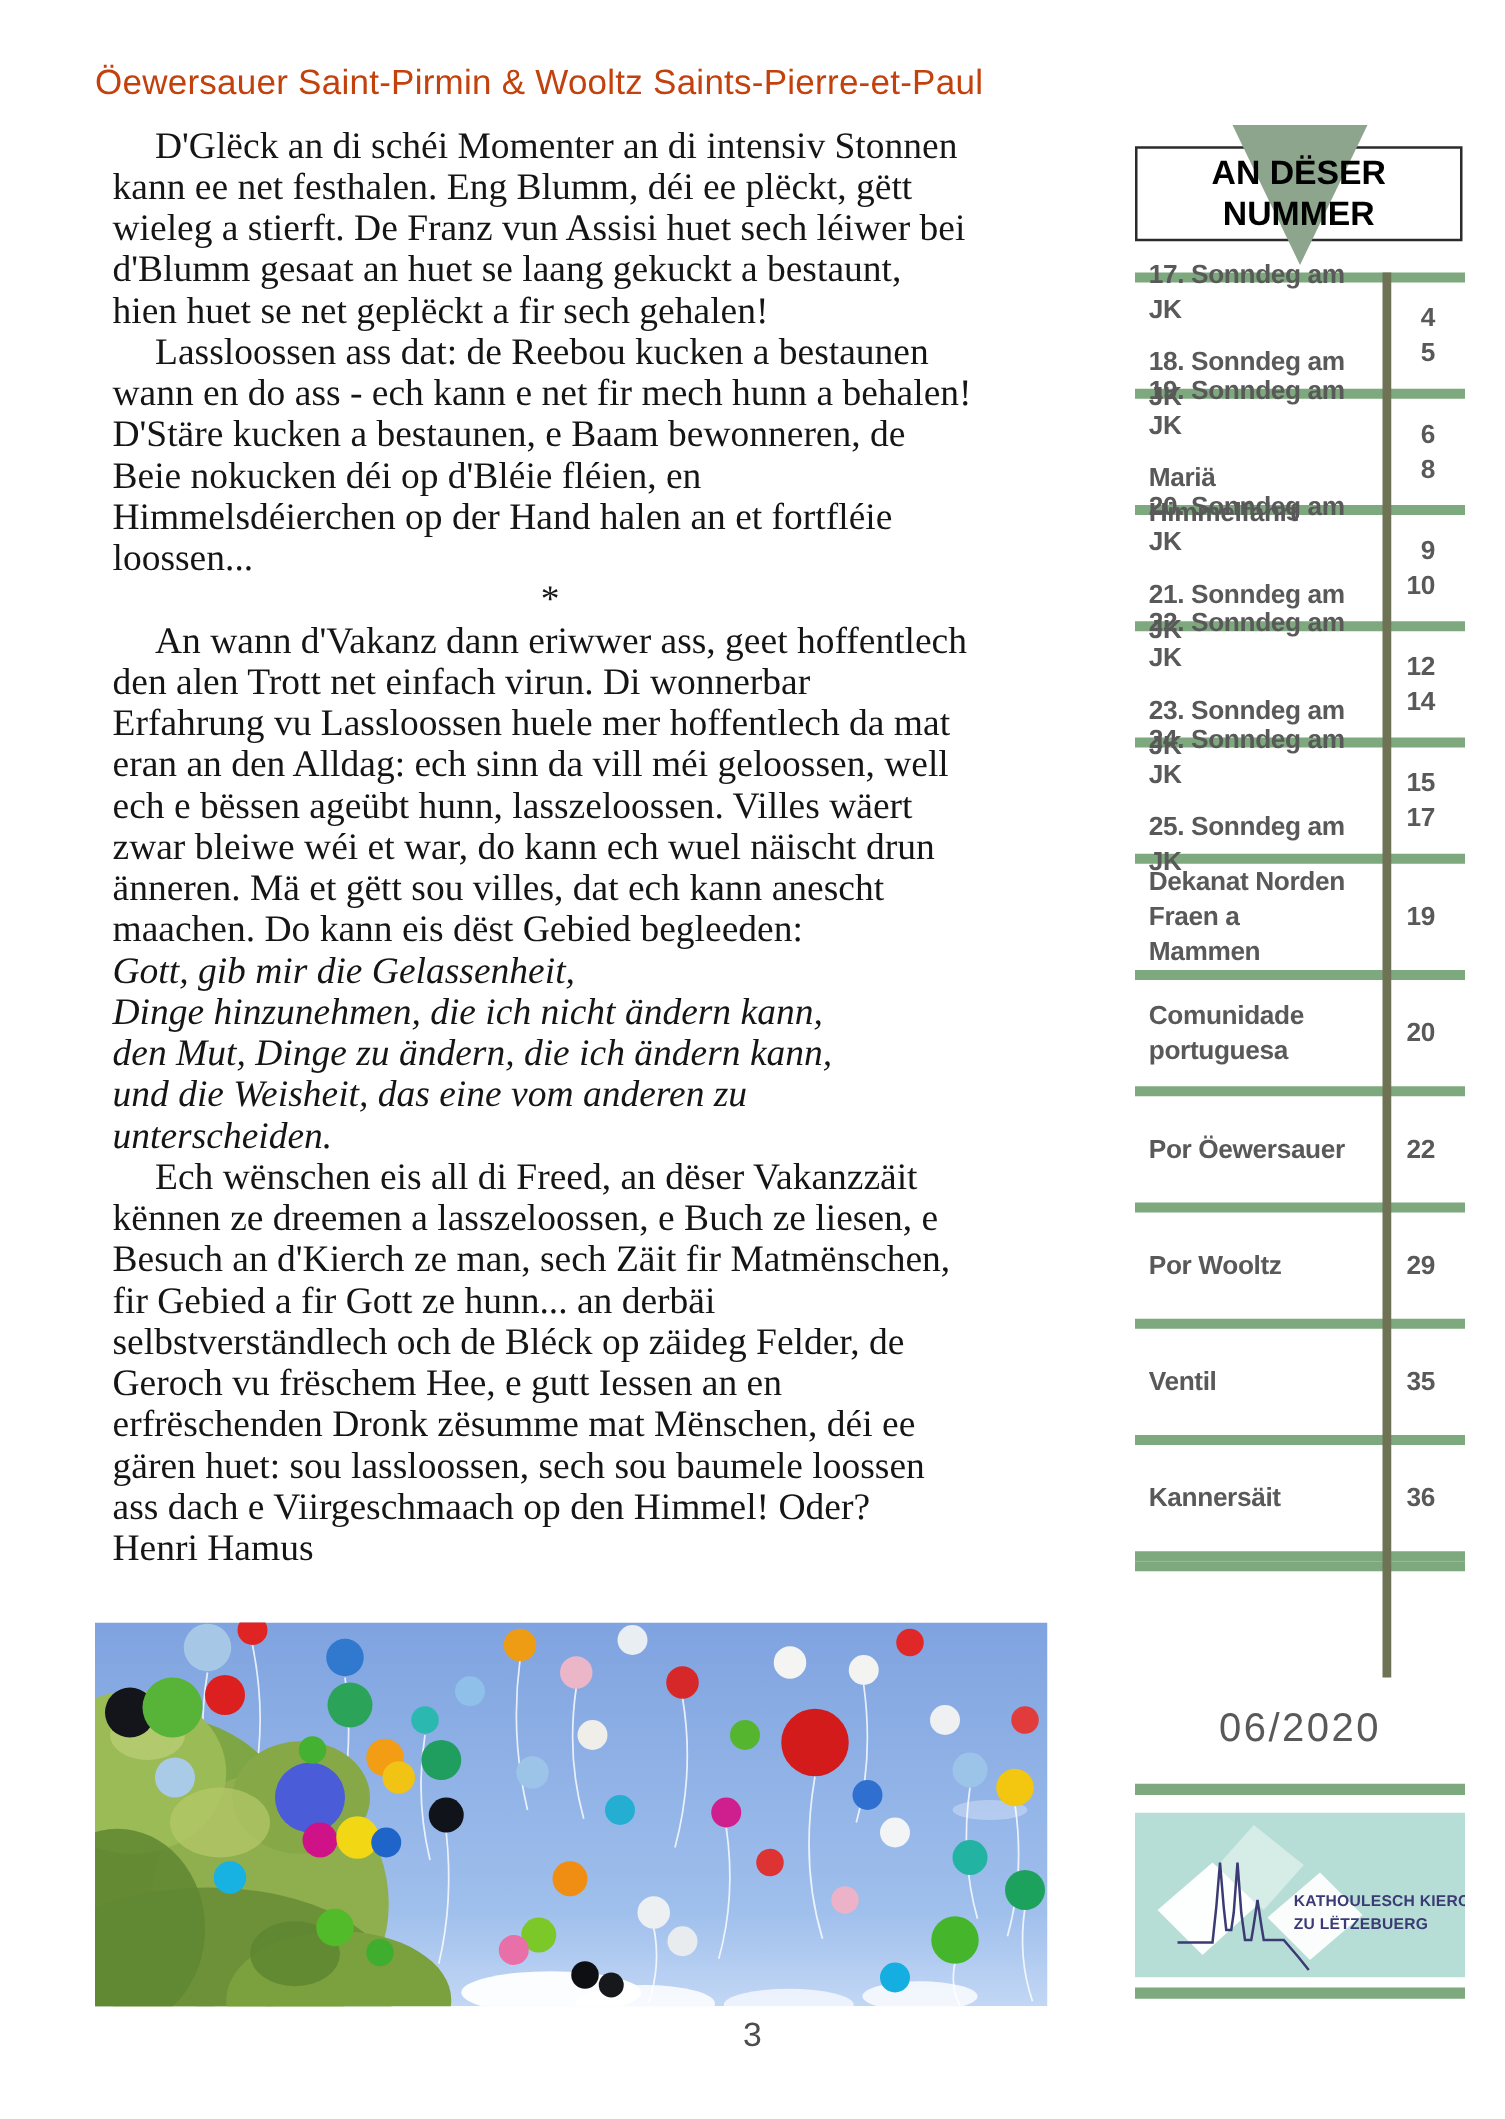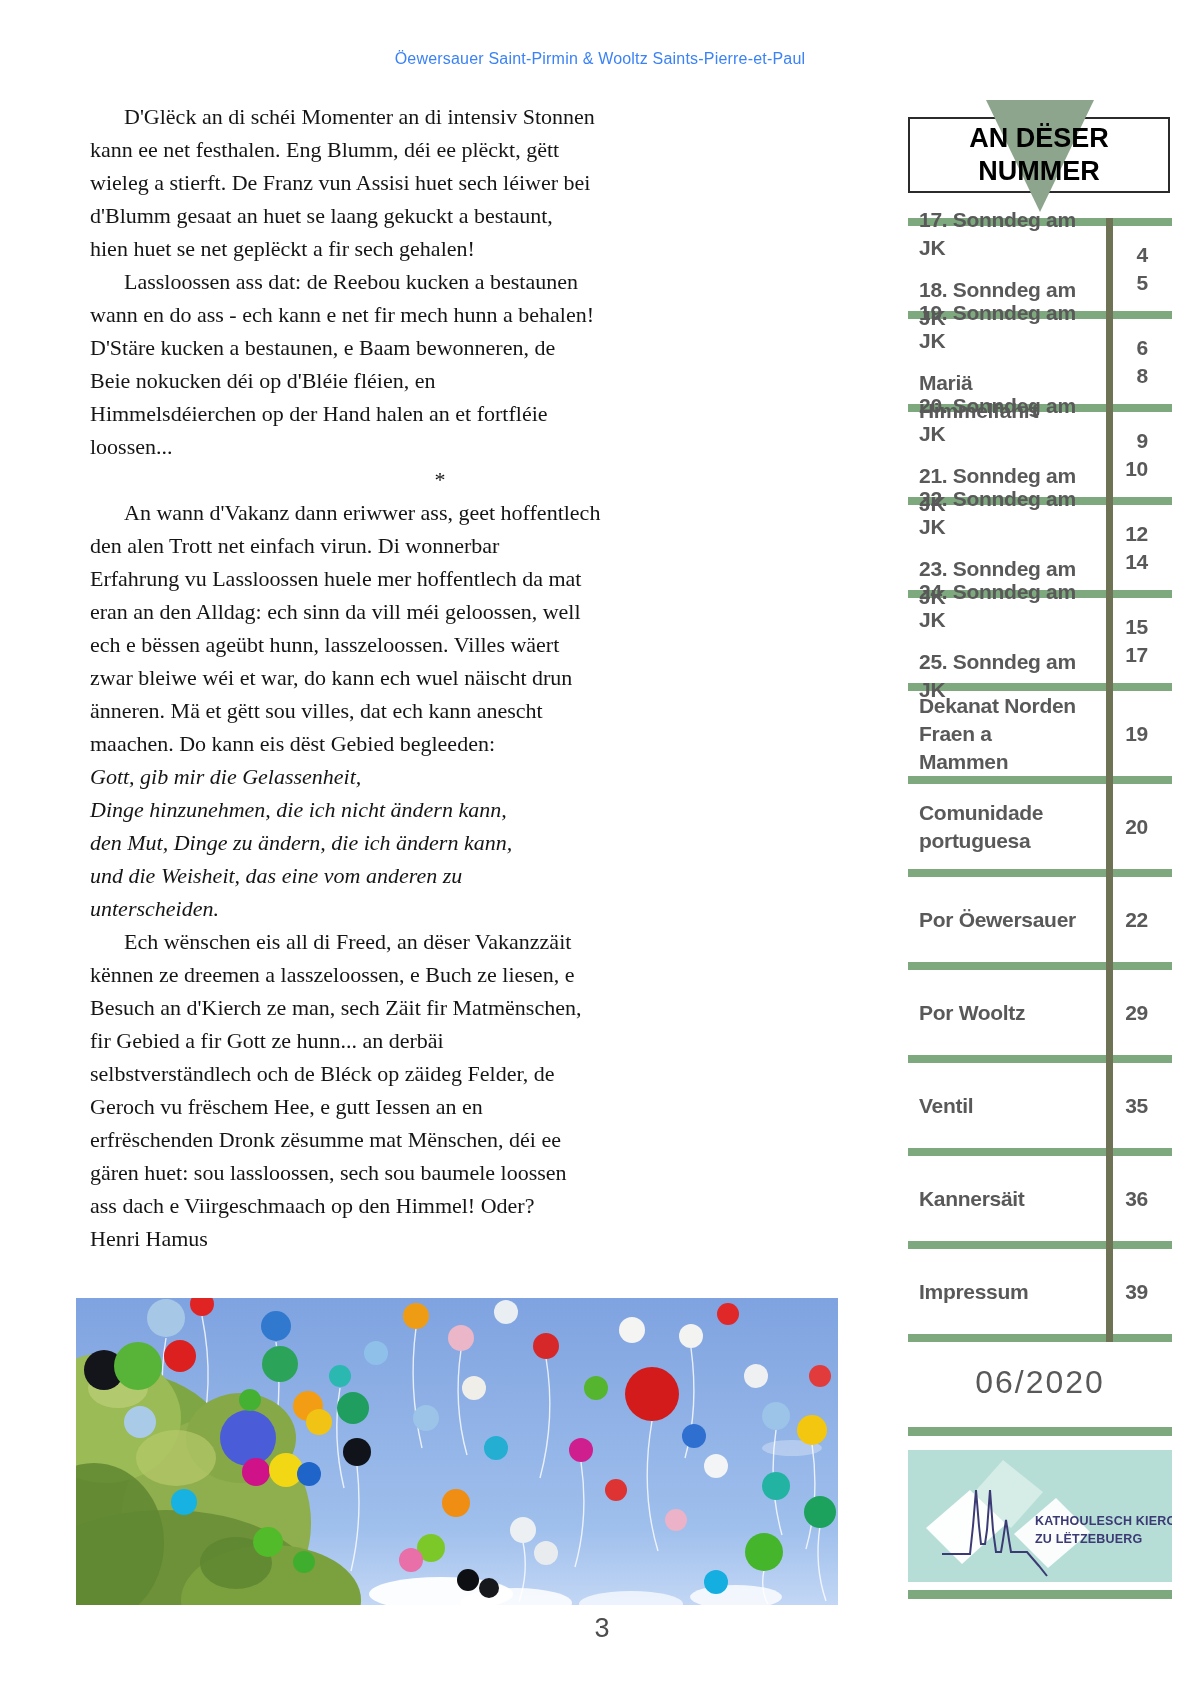--- a/index.html
+++ b/index.html
@@ -5,27 +5,27 @@
   html,body { margin:0; padding:0; background:#ffffff; }
   .page {
     position:relative; width:1204px; height:1695px; margin:0 auto;
     background:#ffffff; overflow:hidden;
     font-family:"Liberation Sans", sans-serif;
   }
 
   
   .masthead {
     position:absolute; top:50px; left:76px; width:1048px;
-    text-align:center; font-size:16px; color:#3b82f6; letter-spacing:0.2px;
+    text-align:left; font-size:28px; color:#c2410c; letter-spacing:0.2px;
   }
 
   
   .article {
     position:absolute; left:90px; top:100px; width:700px;
-    font-family:"Liberation Serif", serif; font-size:22px; line-height:33px;
+    font-family:"Liberation Serif", serif; font-size:30px; line-height:33px;
     color:#151515;
   }
   .article p { margin:0; white-space:pre-line; }
   .body-para { text-indent:34px; }
   .p2 { margin-top:8px; }
   .separator { text-align:center; margin:3px 0 3px 0; }
   .p3 { margin-top:5px; }
   .quote { font-style:italic; margin:8px 0 0 46px; }
   .p4 { margin-top:8px; }
   .signature { text-align:left; margin-top:12px; padding-right:8px; }
@@ -333,26 +333,20 @@
           </div>
         </div>
         <div class="toc-bar"></div>
         <div class="toc-group">
           <div class="toc-labels"><div class="toc-label">Kannersäit</div></div>
           <div class="toc-pages">
             <div class="toc-page">36</div>
           </div>
         </div>
         <div class="toc-bar"></div>
-        <div class="toc-group">
-          <div class="toc-labels"><div class="toc-label">Impressum</div></div>
-          <div class="toc-pages">
-            <div class="toc-page">39</div>
-          </div>
-        </div>
         <div class="toc-bar"></div>
       </div>
 
     <div class="issue">06/2020</div>
     <div class="bar-a"></div>
 
     <svg class="logo-box" viewBox="0 0 264 132" role="img">
       <rect width="264" height="132" fill="#b6ded7"></rect>
       <g>
         <polygon points="95,10 135,42 103,78 63,46" fill="#d6ece6"></polygon>

